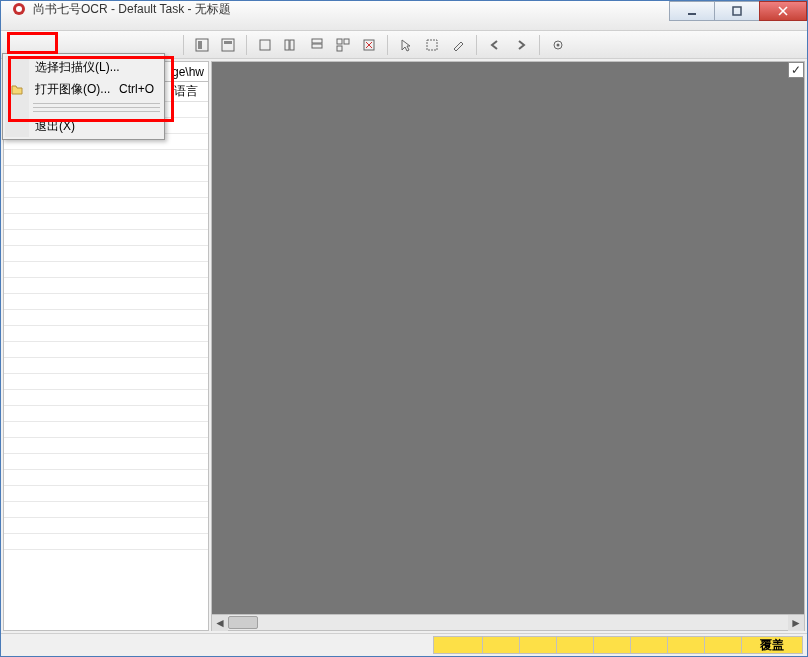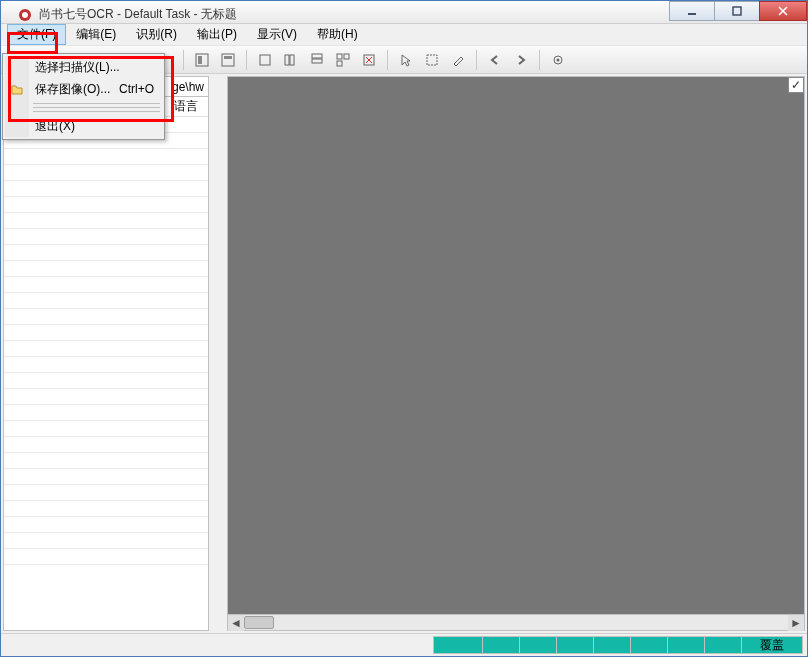--- a/index.html
+++ b/index.html
@@ -8,25 +8,25 @@
   .window {
     width: 808px; height: 657px;
     border: 1px solid #4a7bb8;
     background: #f0f0f0;
     display: flex; flex-direction: column;
     position: relative;
   }
 
   
   .titlebar {
-    height: 23px;
+    height: 30px;
     background: linear-gradient(#fdfdfd, #e9e9e9);
-    display: flex; align-items: flex-end;
+    display: flex; align-items: flex-start;
     border-bottom: 1px solid #cfcfcf;
-    padding-left: 16px;
+    padding-left: 10px;
     position: relative;
   }
   .titlebar .app-icon {
     width: 16px; height: 16px; margin-right: 6px;
     display: inline-flex; align-items: center; justify-content: center;
   }
   .titlebar .title { color: #333; }
   .win-controls {
     position: absolute; right: 0; top: 0;
     display: flex;
@@ -82,21 +82,21 @@
   }
 
   
   .body {
     flex: 1;
     display: flex;
     overflow: hidden;
     position: relative;
     background: #f0f0f0;
     padding: 2px;
-    gap: 18px;
+    gap: 2px;
   }
 
   .sidepanel {
     width: 206px;
     display: flex; flex-direction: column;
     background: #fff;
     border: 1px solid #c0c0c0;
     min-height: 0;
   }
   .path-header {
@@ -163,21 +163,22 @@
     padding: 0 4px;
     gap: 0;
   }
   .status-cell {
     border: 1px solid #c0c0c0;
     height: 18px;
     margin-left: -1px;
     padding: 0 18px;
     display: flex; align-items: center;
     min-width: 32px;
-    background: #14b8a6;
+    background: #fde047;
+    font-weight: bold;
   }
   .status-cell.wide { min-width: 50px; }
 
   
   .dropdown {
     position: absolute;
     top: 52px;
     left: 1px;
     width: 163px;
     background: #f0f0f0;
@@ -254,28 +255,20 @@
       </div>
       <div class="win-btn close">
         <svg width="10" height="10" viewBox="0 0 10 10">
             <line x1="1" y1="1" x2="9" y2="9" stroke="#fff" stroke-width="1.6"></line>
             <line x1="9" y1="1" x2="1" y2="9" stroke="#fff" stroke-width="1.6"></line>
           </svg>
       </div>
     </div>
   </div>
 
-  <div class="menubar">
-    <div class="menuitem active">文件(F)</div>
-    <div class="menuitem">编辑(E)</div>
-    <div class="menuitem">识别(R)</div>
-    <div class="menuitem">输出(P)</div>
-    <div class="menuitem">显示(V)</div>
-    <div class="menuitem">帮助(H)</div>
-  </div>
 
   <div class="toolbar">
     <div style="width:170px"></div>
     <div class="tool-sep"></div>
     <div class="tool-btn">
         <svg width="14" height="14">
           <rect x="1" y="1" width="12" height="12" fill="none" stroke="#666"></rect>
           <rect x="3" y="3" width="4" height="8" fill="#888"></rect>
         </svg>
       </div>
@@ -426,21 +419,21 @@
 
     <div class="dd-item">
       <span>选择扫描仪(L)...</span>
     </div>
     <div class="dd-item">
       <span class="dd-icon">
         <svg width="14" height="14">
             <path d="M2 4 L6 4 L7 6 L12 6 L12 12 L2 12 Z" fill="#f5d775" stroke="#b8923a"></path>
           </svg>
       </span>
-      <span>保存图像(O)...</span>
+      <span>打开图像(O)...</span>
       <span class="shortcut">Ctrl+O</span>
     </div>
 
     <div class="dd-sep"></div>
 
 
     <div class="dd-sep"></div>
 
 
     <div class="dd-sep"></div>

